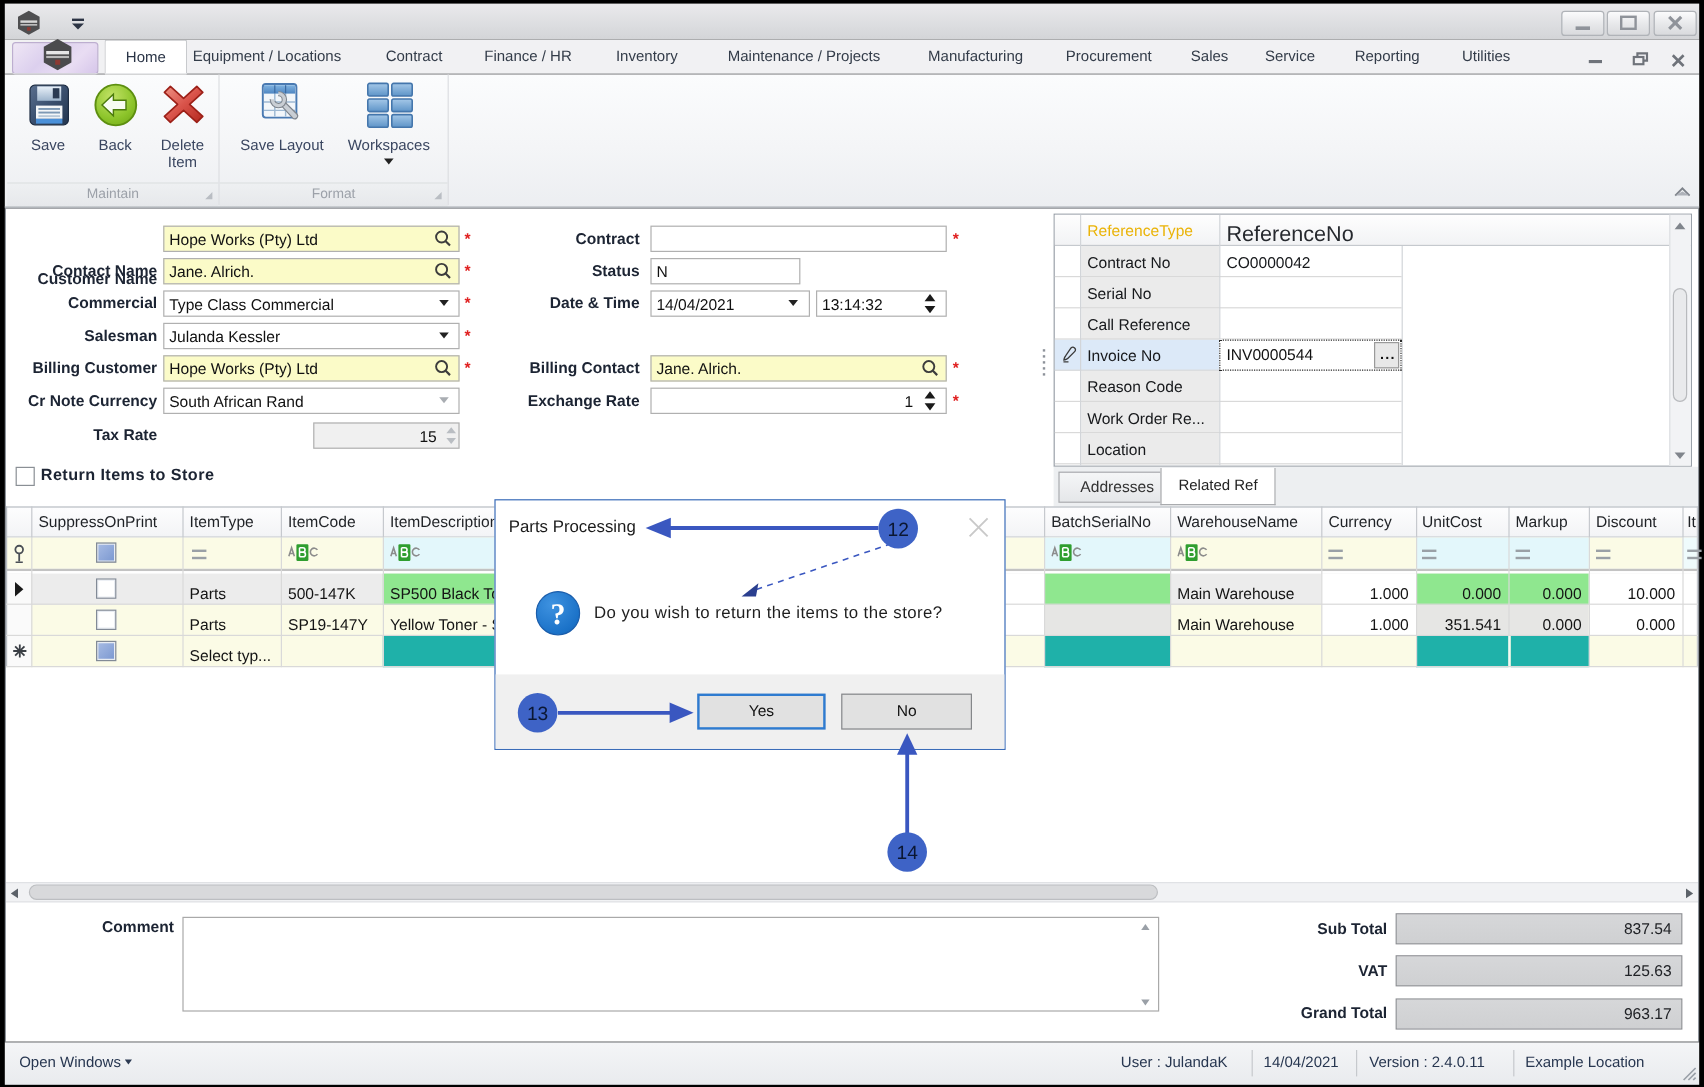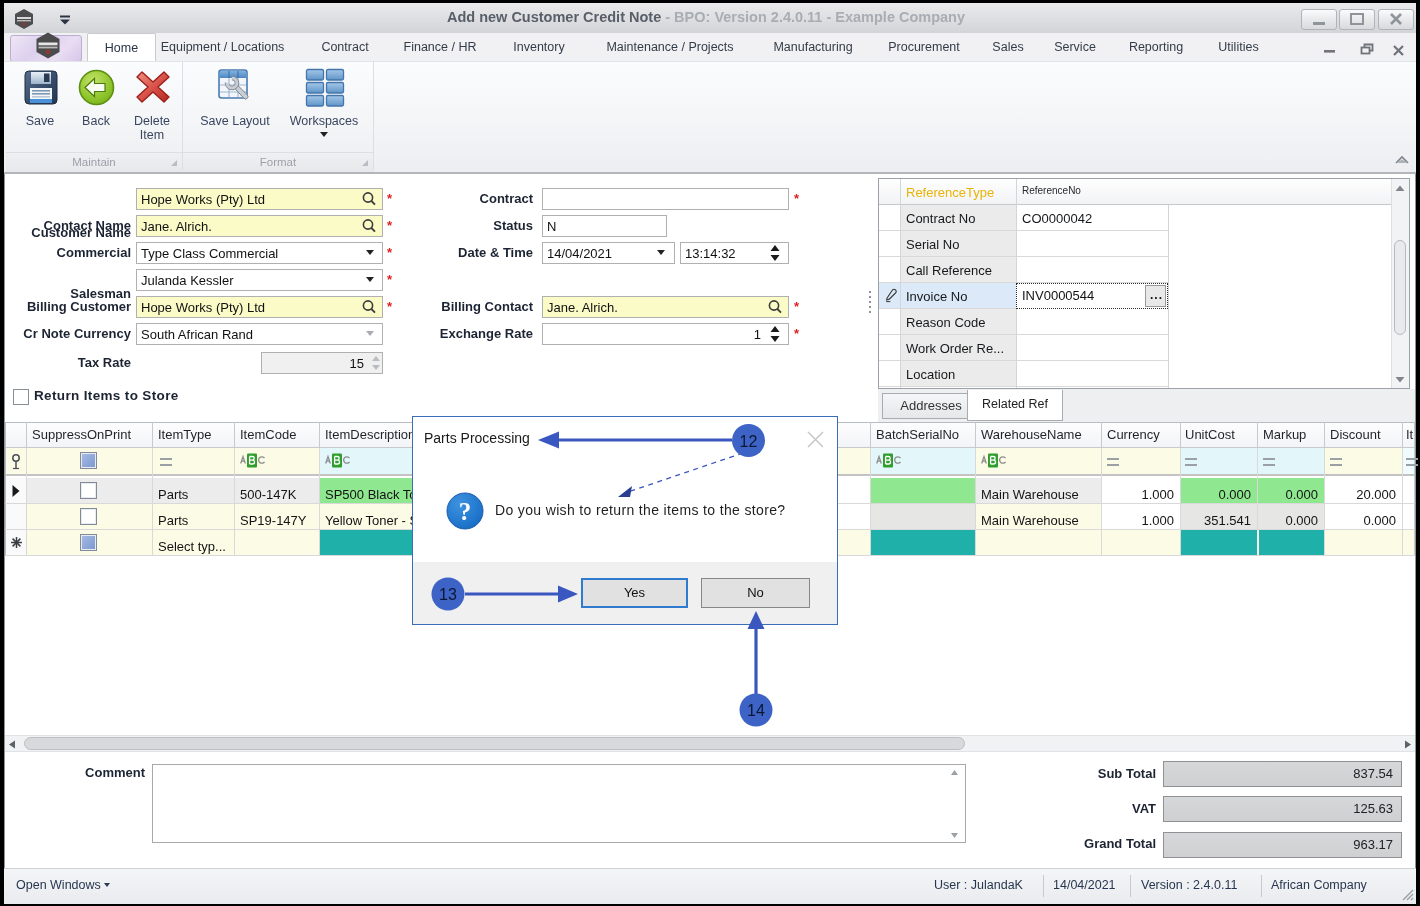--- a/index.html
+++ b/index.html
@@ -43,21 +43,20 @@
     .vl{position:absolute;width:1px;}
   .total{left:1163px;width:239px;height:26px;background:linear-gradient(#d6d7d9,#cfd0d2);border:1px solid #8e9094;box-sizing:border-box;font-size:13px;color:#202226;text-align:right;line-height:24px;padding-right:8px;}
   .statusbar{left:4px;top:868px;width:1412px;height:35px;background:linear-gradient(#f4f5f7,#e9ebee);border-top:1px solid #cfd1d5;font-size:12.5px;color:#273650;}
   .ssep{position:absolute;top:6px;width:1px;height:22px;background:#c6c9cd;}
 </style>
 </head>
 <body>
 <div class="page">
 
   <div class="abs titlebar">
-    <div class="abs title-text">Add new Customer Credit Note <span class="sub">- BPO: Version 2.4.0.11 - Example Company</span></div>
     <div class="abs winbtn" style="left:1297px;">
         <svg width="34" height="19">
           <rect x="11" y="12" width="12" height="3" fill="#8f939a"></rect>
         </svg>
       </div>
     <div class="abs winbtn" style="left:1335px;">
         <svg width="34" height="19">
           <rect x="11" y="4" width="12" height="10" fill="none" stroke="#8f939a" stroke-width="2"></rect>
         </svg>
       </div>
@@ -227,21 +226,21 @@
     <div class="abs finput yellow" style="left:136px;top:215px;width:247px;">Jane. Alrich.</div>
     <svg class="abs mag" style="left:361px;top:218px;" width="16" height="16">
         <circle cx="7" cy="6.5" r="4.6" fill="none" stroke="#3c3c3c" stroke-width="1.6"></circle>
         <path d="M10.4 10 L14 13.6" stroke="#3c3c3c" stroke-width="1.8"></path>
       </svg>
     <div class="abs req" style="left:387px;top:218px;">*</div>
     <div class="abs flabel" style="left:0;top:245px;width:131px;">Commercial</div>
     <div class="abs finput" style="left:136px;top:242px;width:247px;">Type Class Commercial</div>
     <div class="abs ddarrow" style="left:366px;top:250px;"></div>
     <div class="abs req" style="left:387px;top:245px;">*</div>
-    <div class="abs flabel" style="left:0;top:272px;width:131px;margin-top:14px;">Salesman</div>
+    <div class="abs flabel" style="left:0;top:272px;width:131px;">Salesman</div>
     <div class="abs finput" style="left:136px;top:269px;width:247px;">Julanda Kessler</div>
     <div class="abs ddarrow" style="left:366px;top:277px;"></div>
     <div class="abs req" style="left:387px;top:272px;">*</div>
     <div class="abs flabel" style="left:0;top:299px;width:131px;">Billing Customer</div>
     <div class="abs finput yellow" style="left:136px;top:296px;width:247px;">Hope Works (Pty) Ltd</div>
     <svg class="abs mag" style="left:361px;top:299px;" width="16" height="16">
         <circle cx="7" cy="6.5" r="4.6" fill="none" stroke="#3c3c3c" stroke-width="1.6"></circle>
         <path d="M10.4 10 L14 13.6" stroke="#3c3c3c" stroke-width="1.8"></path>
       </svg>
     <div class="abs req" style="left:387px;top:299px;">*</div>
@@ -291,21 +290,21 @@
       <rect x="2" y="1" width="2" height="2" fill="#8d929a"></rect>
         <rect x="2" y="6" width="2" height="2" fill="#8d929a"></rect>
         <rect x="2" y="11" width="2" height="2" fill="#8d929a"></rect>
         <rect x="2" y="16" width="2" height="2" fill="#8d929a"></rect>
         <rect x="2" y="21" width="2" height="2" fill="#8d929a"></rect>
     </svg>
 
     <div class="abs" style="left:878px;top:178px;width:532px;height:211px;border:1px solid #9aa1a9;background:#fff;box-sizing:border-box;"></div>
     <div class="abs" style="left:879px;top:179px;width:530px;height:26px;background:linear-gradient(#fefefe,#f2f3f5);border-bottom:1px solid #c5c9ce;box-sizing:border-box;"></div>
     <div class="abs" style="left:906px;top:185px;font-size:13px;color:#eab308;">ReferenceType</div>
-    <div class="abs" style="left:1022px;top:185px;font-size:10px;color:#26292e;">ReferenceNo</div>
+    <div class="abs" style="left:1022px;top:185px;font-size:18px;color:#26292e;">ReferenceNo</div>
 
     <div class="abs" style="left:901px;top:205px;width:115px;height:26px;background:#ebebeb;"></div>
     <div class="abs" style="left:901px;top:231px;width:115px;height:26px;background:#ebebeb;"></div>
     <div class="abs" style="left:901px;top:257px;width:115px;height:26px;background:#ebebeb;"></div>
     <div class="abs" style="left:879px;top:283px;width:137px;height:26px;background:#dce9f8;"></div>
     <div class="abs" style="left:901px;top:309px;width:115px;height:26px;background:#ebebeb;"></div>
     <div class="abs" style="left:901px;top:335px;width:115px;height:26px;background:#ebebeb;"></div>
     <div class="abs" style="left:901px;top:361px;width:115px;height:26px;background:#ebebeb;"></div>
     <div class="abs" style="left:879px;top:230px;width:289px;height:1px;background:#d9d9d9;"></div>
     <div class="abs" style="left:879px;top:256px;width:289px;height:1px;background:#d9d9d9;"></div>
@@ -501,21 +500,21 @@
         </g>
       </svg>
 
     <div class="abs gtx" style="left:158px;top:484px;">Parts</div>
     <div class="abs gtx" style="left:240px;top:484px;">500-147K</div>
     <div class="abs gtx" style="left:325px;top:484px;">SP500 Black Toner</div>
     <div class="abs gtx" style="left:981px;top:484px;">Main Warehouse</div>
     <div class="abs gtxr" style="left:1101px;top:484px;width:73px;">1.000</div>
     <div class="abs gtxr" style="left:1180px;top:484px;width:71px;">0.000</div>
     <div class="abs gtxr" style="left:1257px;top:484px;width:61px;">0.000</div>
-    <div class="abs gtxr" style="left:1324px;top:484px;width:72px;">20.000</div>
+    <div class="abs gtxr" style="left:1324px;top:484px;width:72px;">10.000</div>
     <div class="abs gtx" style="left:158px;top:510px;">Parts</div>
     <div class="abs gtx" style="left:240px;top:510px;">SP19-147Y</div>
     <div class="abs gtx" style="left:325px;top:510px;">Yellow Toner - S</div>
     <div class="abs gtx" style="left:981px;top:510px;">Main Warehouse</div>
     <div class="abs gtxr" style="left:1101px;top:510px;width:73px;">1.000</div>
     <div class="abs gtxr" style="left:1180px;top:510px;width:71px;">351.541</div>
     <div class="abs gtxr" style="left:1257px;top:510px;width:61px;">0.000</div>
     <div class="abs gtxr" style="left:1324px;top:510px;width:72px;">0.000</div>
     <div class="abs gtx" style="left:158px;top:536px;">Select typ...</div>
   </div>
@@ -548,21 +547,21 @@
   </div>
 
   <div class="abs statusbar">
     <div class="abs" style="left:12px;top:9px;">Open Windows <span style="display:inline-block;width:0;height:0;border-left:3.5px solid transparent;border-right:3.5px solid transparent;border-top:4px solid #2c3a52;vertical-align:2px;"></span></div>
     <div class="abs" style="left:930px;top:9px;">User : JulandaK</div>
     <div class="abs ssep" style="left:1039px;"></div>
     <div class="abs" style="left:1049px;top:9px;">14/04/2021</div>
     <div class="abs ssep" style="left:1126px;"></div>
     <div class="abs" style="left:1137px;top:9px;">Version : 2.4.0.11</div>
     <div class="abs ssep" style="left:1257px;"></div>
-    <div class="abs" style="left:1267px;top:9px;">African Company</div>
+    <div class="abs" style="left:1267px;top:9px;">Example Location</div>
     <svg class="abs" style="left:1398px;top:20px;" width="12" height="12">
         <path d="M11 1 L1 11 M11 5 L5 11 M11 9 L9 11" stroke="#9aa0a8" stroke-width="1.4"></path>
       </svg>
   </div>
   <div id="dialog">
     <div class="abs" style="left:412px;top:416px;width:426px;height:209px;background:#fff;border:1px solid #3a6cb8;box-sizing:border-box;"></div>
     <div class="abs" style="left:424px;top:430px;font-size:14px;color:#1a1a1a;">Parts Processing</div>
     <svg class="abs" style="left:806px;top:430px;" width="19" height="19">
         <path d="M2 2 L17 17 M17 2 L2 17" stroke="#c9c9c9" stroke-width="1.6"></path>
       </svg>

